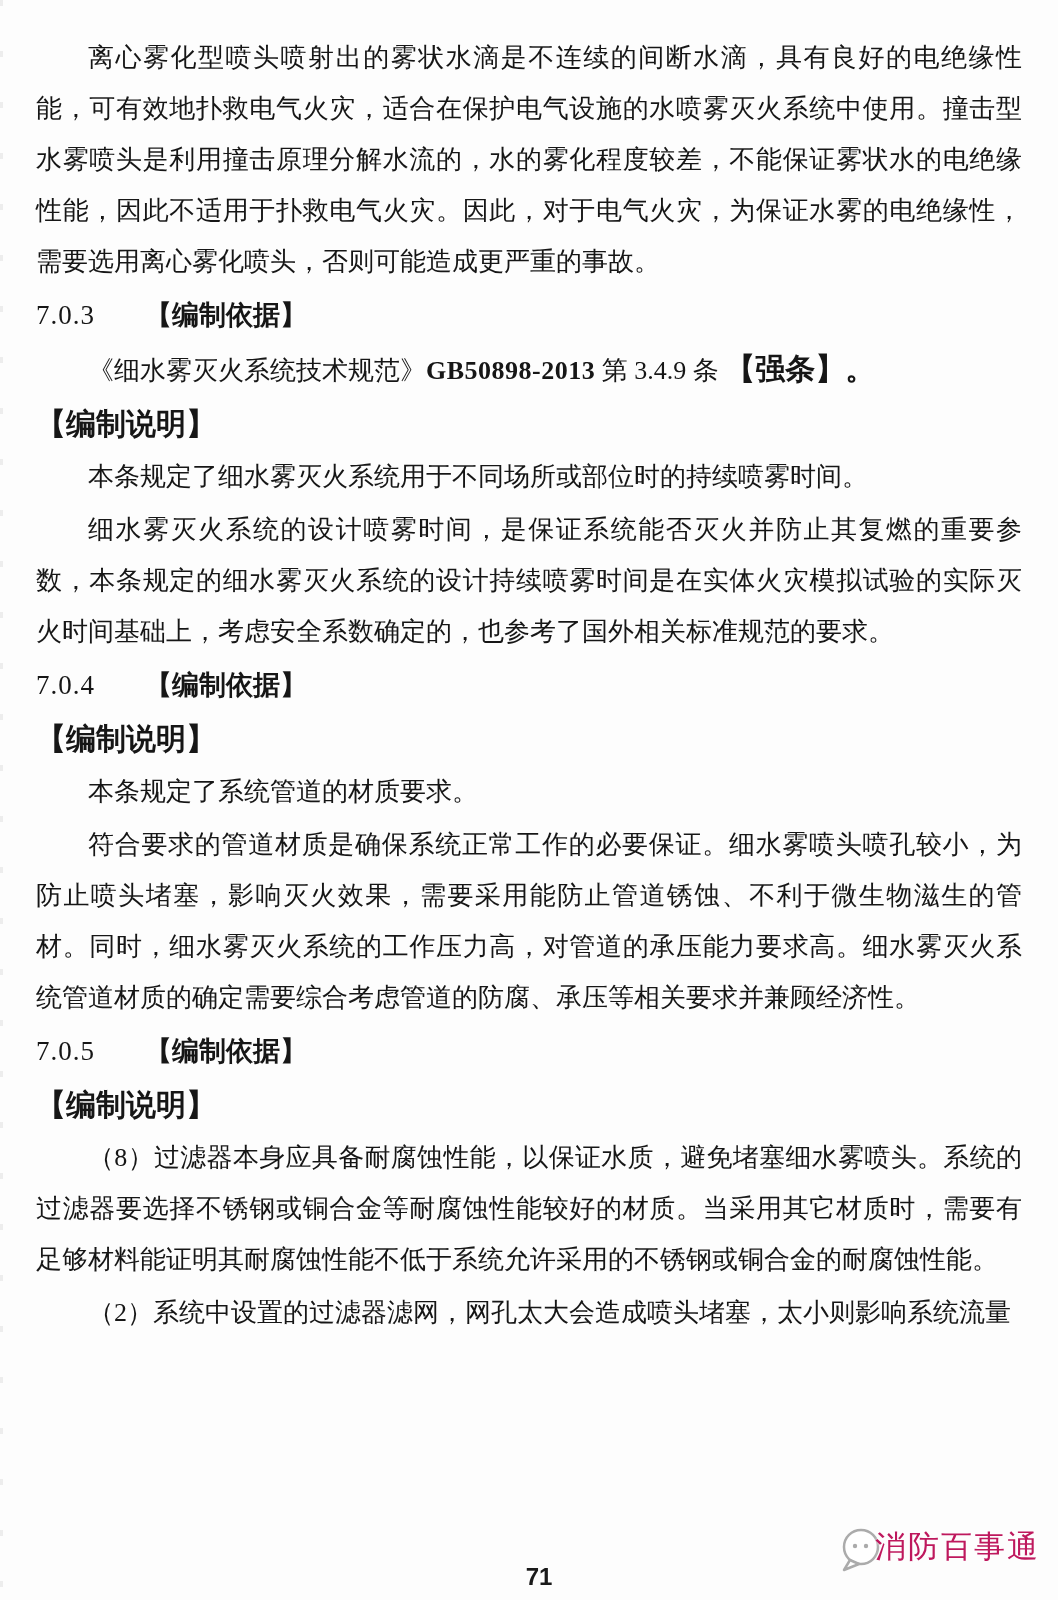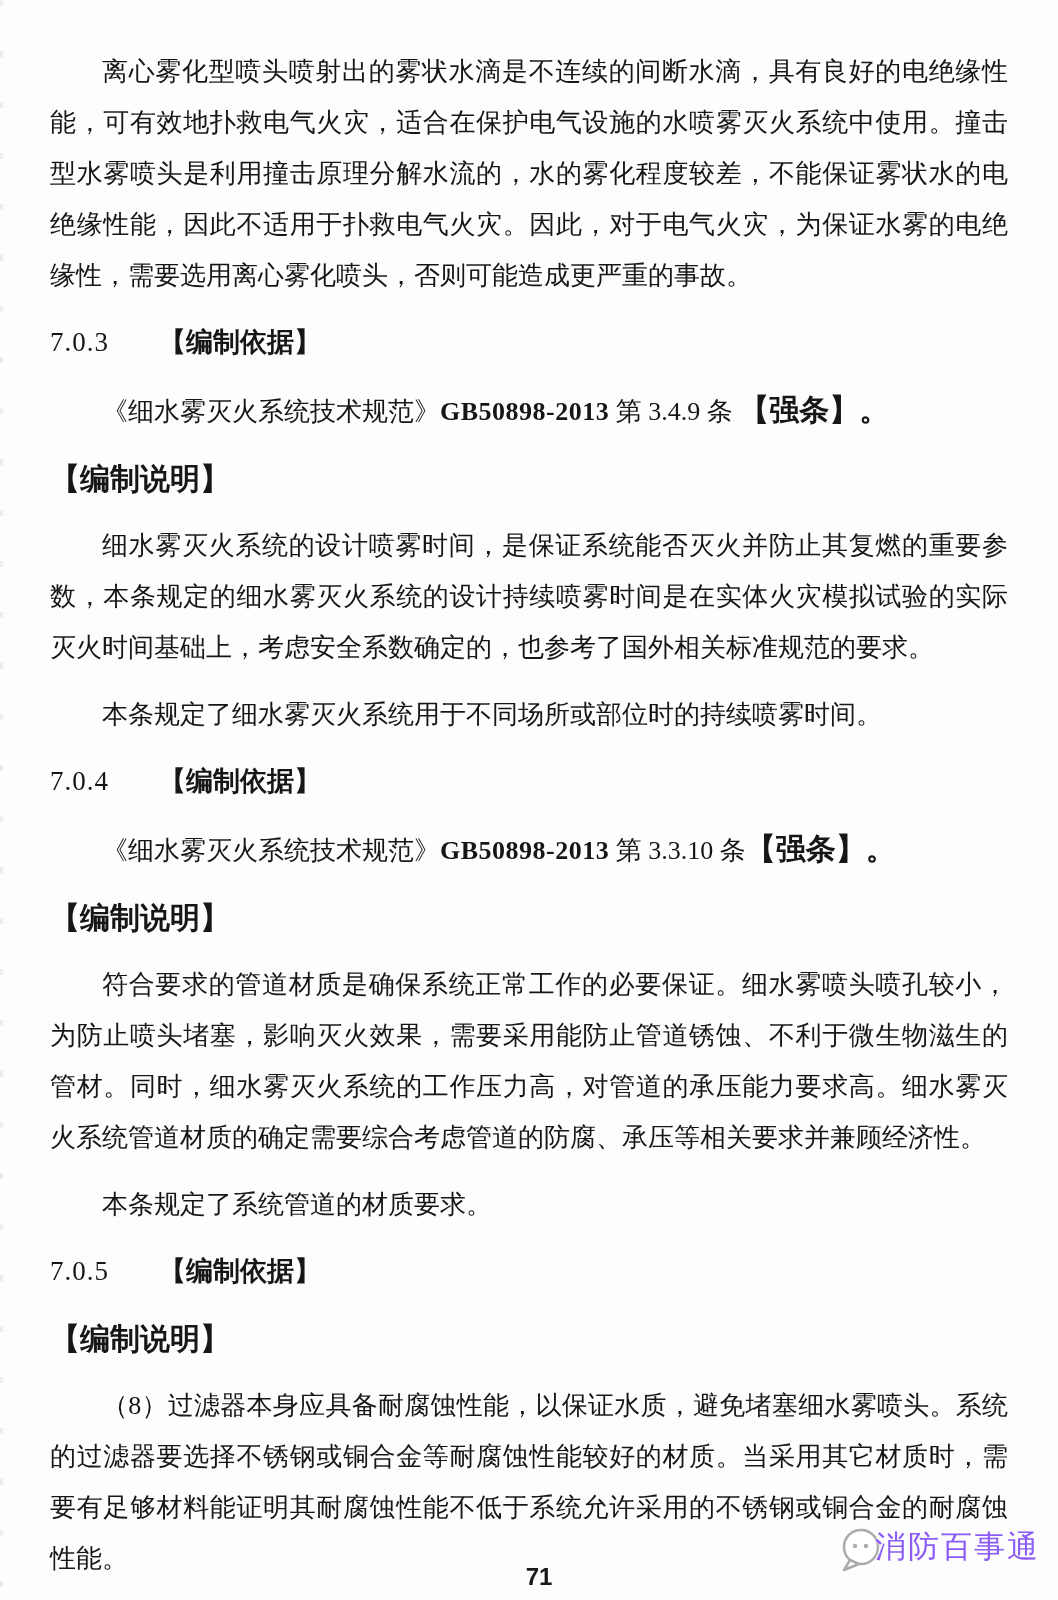--- a/index.html
+++ b/index.html
@@ -20,21 +20,21 @@
     position: absolute;
     left: 34px;
     right: 34px;
     top: 30px;
     font-size: 26px;
     line-height: 51px;
     text-align: justify;
     text-justify: inter-ideograph;
   }
   .body-text p {
-    margin: 16px;
+    margin: 2px;
     padding: 0;
   }
   .para {
     text-indent: 2em;
   }
   .no-indent {
     text-indent: 0;
   }
   .sec-heading {
     margin-top: 3px !important;
@@ -80,21 +80,21 @@
     pointer-events: none;
   }
   .watermark .bubble-icon {
     margin-right: -10px;
     margin-bottom: -6px;
   }
   .watermark-text {
     font-family: "Liberation Sans", "DejaVu Sans", sans-serif;
     font-size: 31px;
     letter-spacing: 2px;
-    color: #8b5cf6;
+    color: #be185d;
     text-shadow:
       0 0 2px rgba(255,255,255,0.9),
       0 0 4px rgba(255,255,255,0.7);
   }
   
   .scan-edge {
     position: absolute;
     left: 0;
     top: 0;
     bottom: 0;
@@ -114,30 +114,29 @@
   <div class="scan-edge"></div>
 
   <div class="body-text">
 
     <p class="para">离心雾化型喷头喷射出的雾状水滴是不连续的间断水滴，具有良好的电绝缘性能，可有效地扑救电气火灾，适合在保护电气设施的水喷雾灭火系统中使用。撞击型水雾喷头是利用撞击原理分解水流的，水的雾化程度较差，不能保证雾状水的电绝缘性能，因此不适用于扑救电气火灾。因此，对于电气火灾，为保证水雾的电绝缘性，需要选用离心雾化喷头，否则可能造成更严重的事故。</p>
 
     <div>
       <p class="no-indent sec-heading"><span class="sec-num">7.0.3</span><span class="sec-label">【编制依据】</span></p>
       <p class="para"><span>《细水雾灭火系统技术规范》</span><span class="code">GB50898-2013</span><span> 第 3.4.9 条 </span><span class="strong-label">【强条】。</span></p>
       <p class="no-indent explain-label">【编制说明】</p>
+      <p class="para">本条规定了细水雾灭火系统用于不同场所或部位时的持续喷雾时间。</p>
       <p class="para">细水雾灭火系统的设计喷雾时间，是保证系统能否灭火并防止其复燃的重要参数，本条规定的细水雾灭火系统的设计持续喷雾时间是在实体火灾模拟试验的实际灭火时间基础上，考虑安全系数确定的，也参考了国外相关标准规范的要求。</p>
-      <p class="para">本条规定了细水雾灭火系统用于不同场所或部位时的持续喷雾时间。</p>
     </div>
 
     <div>
       <p class="no-indent sec-heading"><span class="sec-num">7.0.4</span><span class="sec-label">【编制依据】</span></p>
-      <p class="para"><span>《细水雾灭火系统技术规范》</span><span class="code">GB50898-2013</span><span> 第 3.3.10 条</span><span class="strong-label">【强条】。</span></p>
       <p class="no-indent explain-label">【编制说明】</p>
+      <p class="para">本条规定了系统管道的材质要求。</p>
       <p class="para">符合要求的管道材质是确保系统正常工作的必要保证。细水雾喷头喷孔较小，为防止喷头堵塞，影响灭火效果，需要采用能防止管道锈蚀、不利于微生物滋生的管材。同时，细水雾灭火系统的工作压力高，对管道的承压能力要求高。细水雾灭火系统管道材质的确定需要综合考虑管道的防腐、承压等相关要求并兼顾经济性。</p>
-      <p class="para">本条规定了系统管道的材质要求。</p>
     </div>
 
     <div>
       <p class="no-indent sec-heading"><span class="sec-num">7.0.5</span><span class="sec-label">【编制依据】</span></p>
       <p class="no-indent explain-label">【编制说明】</p>
       <p class="para">（8）过滤器本身应具备耐腐蚀性能，以保证水质，避免堵塞细水雾喷头。系统的过滤器要选择不锈钢或铜合金等耐腐蚀性能较好的材质。当采用其它材质时，需要有足够材料能证明其耐腐蚀性能不低于系统允许采用的不锈钢或铜合金的耐腐蚀性能。</p>
       <p class="para">（2）系统中设置的过滤器滤网，网孔太大会造成喷头堵塞，太小则影响系统流量</p>
     </div>
 
   </div>

